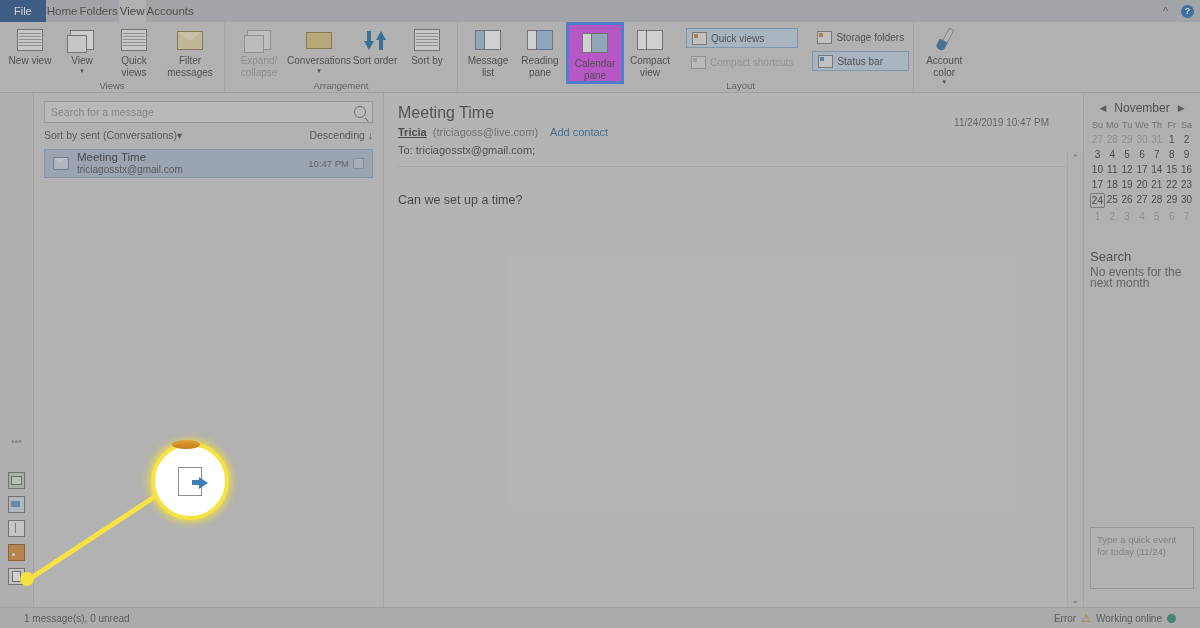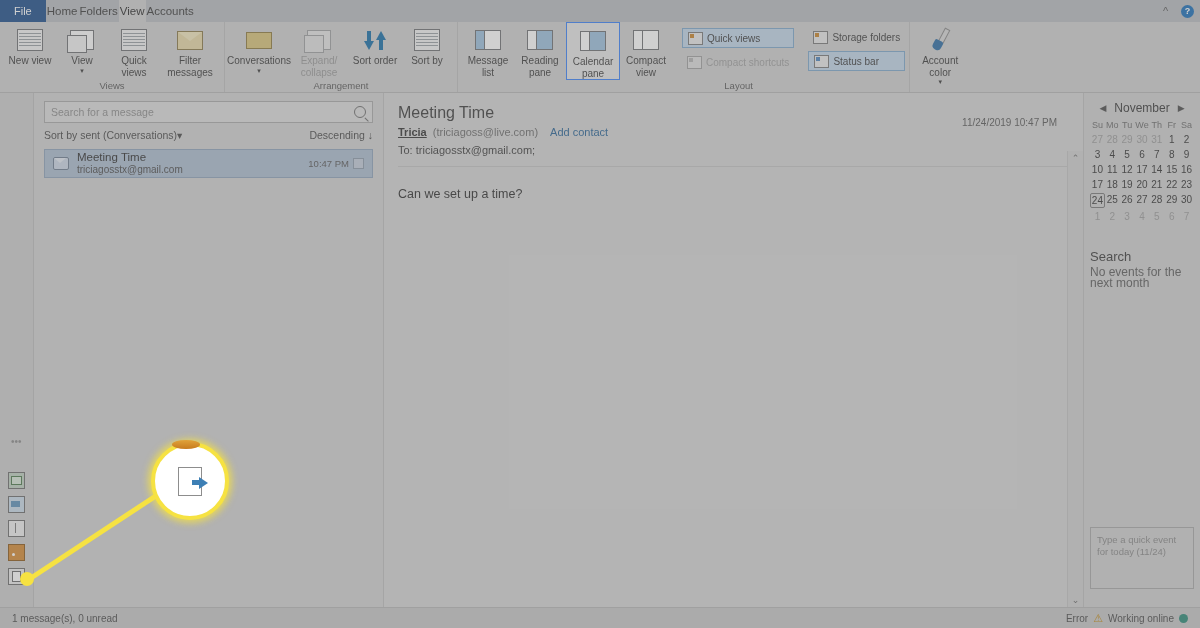--- a/index.html
+++ b/index.html
@@ -29,21 +29,21 @@
   .ribbon{height:70px;background:#d0d0d0;display:flex;align-items:stretch;position:relative;border-bottom:1px solid #b6b6b6;}
   .group{display:flex;flex-direction:column;justify-content:flex-start;position:relative;padding:0 4px;}
   .group + .group{border-left:1px solid #bdbdbd;}
   .grow{display:flex;align-items:flex-start;height:58px;}
   .glabel{text-align:center;font-size:9.5px;color:#595959;height:12px;line-height:12px;}
   .bigbtn{width:52px;display:flex;flex-direction:column;align-items:center;padding-top:5px;cursor:default;}
   .bigbtn .ico{height:26px;display:flex;align-items:center;justify-content:center;margin-bottom:2px;}
   .bigbtn .lbl{font-size:10px;line-height:11.5px;text-align:center;color:#3b3b3b;}
   .bigbtn.wide{width:60px;}
   .bigbtn.disabled .lbl{color:#9a9a9a;}
-  .bigbtn.sel{background:#e5e5e5;border:1px solid #3b82f6;}
+  .bigbtn.sel{background:#d946ef;border:3px solid #3b82f6;}
   .caret{font-size:7px;}
 
   
   .layoutcol{display:flex;flex-direction:column;justify-content:center;padding-top:6px;gap:5px;}
   .smallbtn{display:flex;align-items:center;gap:4px;font-size:10px;color:#3b3b3b;padding:2px 5px;height:14px;}
   .smallbtn.on{background:#c2d6e9;border:1px solid #7fa8cb;}
   .smallbtn.off{color:#a0a0a0;}
   .swatch{width:13px;height:11px;border:1px solid #7a7a7a;background:#e9e9e9;display:block;position:relative;}
   .swatch i{position:absolute;left:1px;top:1px;width:4px;height:4px;background:#c8852b;display:block;}
   .swatch.blue i{background:#4d86bf;}
@@ -111,23 +111,23 @@
   .msgflag{width:9px;height:9px;border:1px solid #8e9bab;background:#c3cdda;}
 
   
   .readcol{flex:1;background:#d5d5d5;position:relative;padding:10px 16px 0 14px;box-sizing:border-box;}
   .rsubject{font-size:16px;color:#3c3c3c;line-height:20px;}
   .rfromline{display:flex;align-items:baseline;gap:6px;margin-top:3px;}
   .rfrom{font-size:11px;color:#343434;font-weight:bold;text-decoration:underline;}
   .remail{font-size:11px;color:#6d6d6d;}
   .raddcontact{font-size:11px;color:#2a6496;margin-left:6px;}
   .rto{font-size:11px;color:#3d3d3d;margin-top:6px;}
-  .rdate{position:absolute;right:26px;top:24px;font-size:10px;color:#5a5a5a;}
+  .rdate{position:absolute;right:34px;top:24px;font-size:10px;color:#5a5a5a;}
   .rdiv{height:1px;background:#c2c2c2;margin:10px 0 0 0;}
-  .rbody{font-size:12.5px;color:#2f2f2f;margin-top:20px;}
+  .rbody{font-size:12.5px;color:#2f2f2f;margin-top:26px;}
   .vscroll{position:absolute;right:0;top:58px;bottom:0;width:15px;background:#cfcfcf;border-left:1px solid #c2c2c2;}
   .vsarr{height:14px;display:flex;align-items:center;justify-content:center;color:#6a6a6a;font-size:9px;}
   .vsarr.bot{position:absolute;bottom:0;width:15px;}
   .vstrack{position:absolute;top:14px;bottom:14px;left:0;right:0;}
 
   
   .calcol{width:117px;background:#cfcfcf;border-left:1px solid #bebebe;padding:6px 6px 0 6px;box-sizing:border-box;position:relative;}
   .calhead{display:flex;align-items:center;justify-content:center;gap:8px;height:18px;}
   .calhead .nav{font-size:9px;color:#4e4e4e;}
   .calmonth{font-size:12px;color:#3a3a3a;}
@@ -136,21 +136,21 @@
   .caln{font-size:10px;text-align:center;color:#333;line-height:13px;}
   .caln.dim{color:#9d9d9d;}
   .caln.today{border:1px solid #7a7a7a;border-radius:2px;}
   .todayttl{font-size:13px;color:#3c3c3c;margin-top:26px;}
   .todaytxt{font-size:12px;color:#5c5c5c;line-height:11px;margin-top:3px;}
   .quickbox{position:absolute;left:6px;right:6px;bottom:18px;height:62px;border:1px solid #a8a8a8;background:#cfcfcf;padding:5px 6px;box-sizing:border-box;}
   .quickbox .ph{font-size:9.5px;color:#8b8b8b;line-height:11px;}
 
   
   .statusbar{height:20px;background:#c7c7c7;border-top:1px solid #b5b5b5;display:flex;align-items:center;
-    justify-content:space-between;padding:0 12px;font-size:10px;color:#4b4b4b;}
+    justify-content:space-between;padding:0 24px;font-size:10px;color:#4b4b4b;}
   .statusright{display:flex;align-items:center;gap:5px;}
   .warn{color:#c28a16;font-size:11px;}
   .dotgreen{width:9px;height:9px;border-radius:50%;background:#2e8b78;display:inline-block;}
   .calloutline{position:absolute;left:24px;top:470px;width:170px;height:115px;z-index:59;pointer-events:none;}
   .bubble{position:absolute;left:151px;top:442px;width:70px;height:70px;border-radius:50%;
     background:#fff;border:4px solid #f6e242;box-shadow:0 0 7px 3px rgba(246,226,66,.75);z-index:61;
     display:flex;align-items:center;justify-content:center;}
   .bubble .zico{width:22px;height:27px;border:1.5px solid #8d8d8d;background:#fff;position:relative;}
   .bubble .zarrow{position:absolute;right:-7px;top:9px;width:0;height:0;
     border-top:6px solid transparent;border-bottom:6px solid transparent;border-left:9px solid #3d7fb5;}
@@ -204,32 +204,32 @@
               <span class="env-ico icoart"></span>
             </span>
           <span class="lbl">Filter messages</span>
         </div>
       </div>
       <div class="glabel">Views</div>
     </div>
 
     <div class="group">
       <div class="grow">
+        <div class="bigbtn disabled wide">
+          <span class="ico">
+              <span class="stack-ico icoart" style="opacity:.5"></span>
+            </span>
+          <span class="lbl">Expand/ collapse</span>
+        </div>
         <div class="bigbtn wide">
           <span class="ico">
               <span class="conv-ico icoart"></span>
             </span>
           <span class="lbl">Conversations</span>
           <span class="caret">▾</span>
-        </div>
-        <div class="bigbtn disabled wide">
-          <span class="ico">
-              <span class="stack-ico icoart" style="opacity:.5"></span>
-            </span>
-          <span class="lbl">Expand/ collapse</span>
         </div>
         <div class="bigbtn">
           <span class="ico">
             <span class="arrow-pair">
               <span style="display:flex;flex-direction:column;align-items:center">
                   <span class="arrstem"></span>
                   <span class="arr down"></span>
                 </span>
               <span style="display:flex;flex-direction:column;align-items:center">
                   <span class="arr up"></span>

